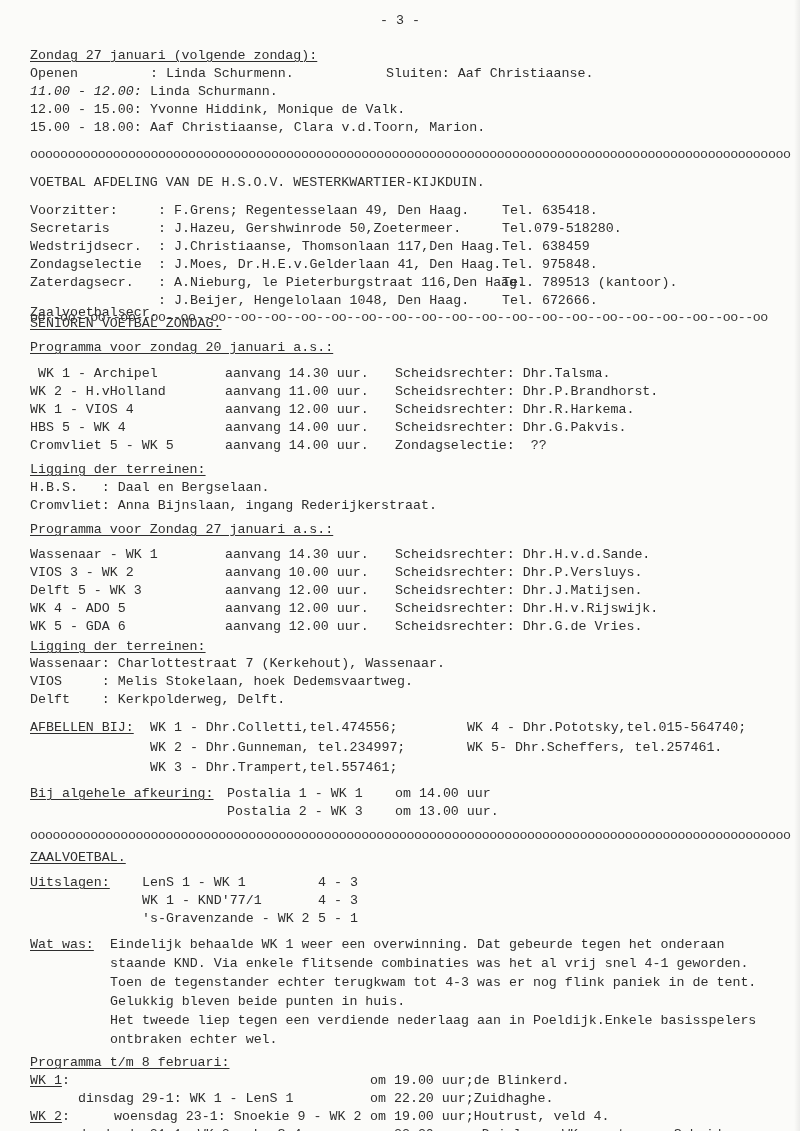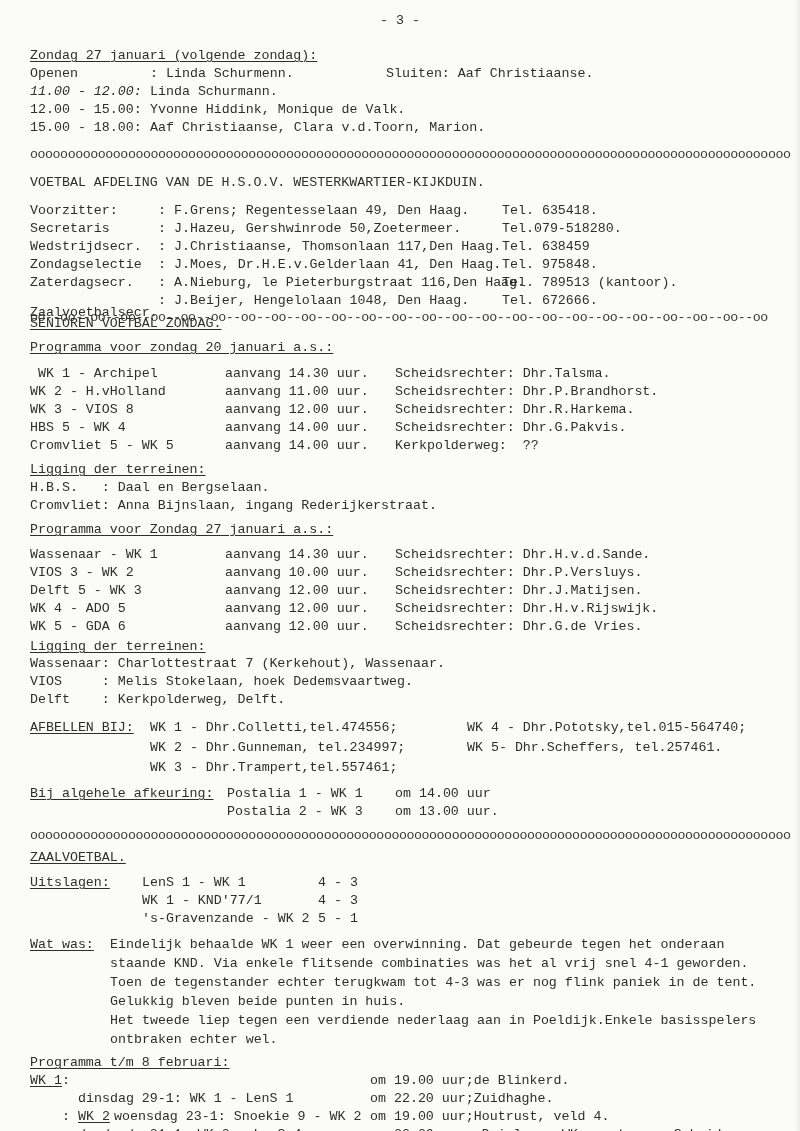--- a/index.html
+++ b/index.html
@@ -68,31 +68,31 @@
   <div class="ln u" style="left:30px;top:340px;">Programma voor zondag 20 januari a.s.:</div>
 
   <div class="ln" style="left:30px;top:366px;"> WK 1 - Archipel</div>
   <div class="ln" style="left:225px;top:366px;">aanvang 14.30 uur.</div>
   <div class="ln" style="left:395px;top:366px;">Scheidsrechter: Dhr.Talsma.</div>
 
   <div class="ln" style="left:30px;top:384px;">WK 2 - H.vHolland</div>
   <div class="ln" style="left:225px;top:384px;">aanvang 11.00 uur.</div>
   <div class="ln" style="left:395px;top:384px;">Scheidsrechter: Dhr.P.Brandhorst.</div>
 
-  <div class="ln" style="left:30px;top:402px;">WK 3 - VIOS 8</div>
+  <div class="ln" style="left:30px;top:402px;">WK 1 - VIOS 4</div>
   <div class="ln" style="left:225px;top:402px;">aanvang 12.00 uur.</div>
   <div class="ln" style="left:395px;top:402px;">Scheidsrechter: Dhr.R.Harkema.</div>
 
   <div class="ln" style="left:30px;top:420px;">HBS 5 - WK 4</div>
   <div class="ln" style="left:225px;top:420px;">aanvang 14.00 uur.</div>
   <div class="ln" style="left:395px;top:420px;">Scheidsrechter: Dhr.G.Pakvis.</div>
 
   <div class="ln" style="left:30px;top:438px;">Cromvliet 5 - WK 5</div>
   <div class="ln" style="left:225px;top:438px;">aanvang 14.00 uur.</div>
-  <div class="ln" style="left:395px;top:438px;">Kerkpolderweg:  ??</div>
+  <div class="ln" style="left:395px;top:438px;">Zondagselectie:  ??</div>
 
   <div class="ln u" style="left:30px;top:462px;">Ligging der terreinen:</div>
   <div class="ln" style="left:30px;top:480px;">H.B.S.   : Daal en Bergselaan.</div>
   <div class="ln" style="left:30px;top:498px;">Cromvliet: Anna Bijnslaan, ingang Rederijkerstraat.</div>
 
   <div class="ln u" style="left:30px;top:522px;">Programma voor Zondag 27 januari a.s.:</div>
 
   <div class="ln" style="left:30px;top:547px;">Wassenaar - WK 1</div>
   <div class="ln" style="left:225px;top:547px;">aanvang 14.30 uur.</div>
   <div class="ln" style="left:395px;top:547px;">Scheidsrechter: Dhr.H.v.d.Sande.</div>
@@ -152,21 +152,21 @@
   <div class="ln" style="left:110px;top:1032px;">ontbraken echter wel.</div>
 
   <div class="ln u" style="left:30px;top:1012px;top:1055px;">Programma t/m 8 februari:</div>
 
   <div class="ln u" style="left:30px;top:1073px;">WK 1</div>
   <div class="ln" style="left:62px;top:1073px;">:</div>
   <div class="ln" style="left:370px;top:1073px;">om 19.00 uur;de Blinkerd.</div>
   <div class="ln" style="left:78px;top:1091px;">dinsdag 29-1: WK 1 - LenS 1</div>
   <div class="ln" style="left:370px;top:1091px;">om 22.20 uur;Zuidhaghe.</div>
 
-  <div class="ln u" style="left:30px;top:1109px;margin-left:48px;">WK 2</div>
+  <div class="ln u" style="left:30px;top:1109px;">WK 2</div>
   <div class="ln" style="left:62px;top:1109px;">:</div>
   <div class="ln" style="left:78px;top:1109px;margin-left:36px;">woensdag 23-1: Snoekie 9 - WK 2</div>
   <div class="ln" style="left:370px;top:1109px;">om 19.00 uur;Houtrust, veld 4.</div>
   <div class="ln" style="left:78px;top:1127px;">donderd. 31-1: WK 2 - LenS 4</div>
   <div class="ln" style="left:370px;top:1127px;">om 22.20 uur; Duinlaan,</div>
   <div class="ln u" style="left:562px;top:1127px;">WK zorgt voor Scheidsr.</div>
 
   <div class="shade"></div>
 </div>
 

